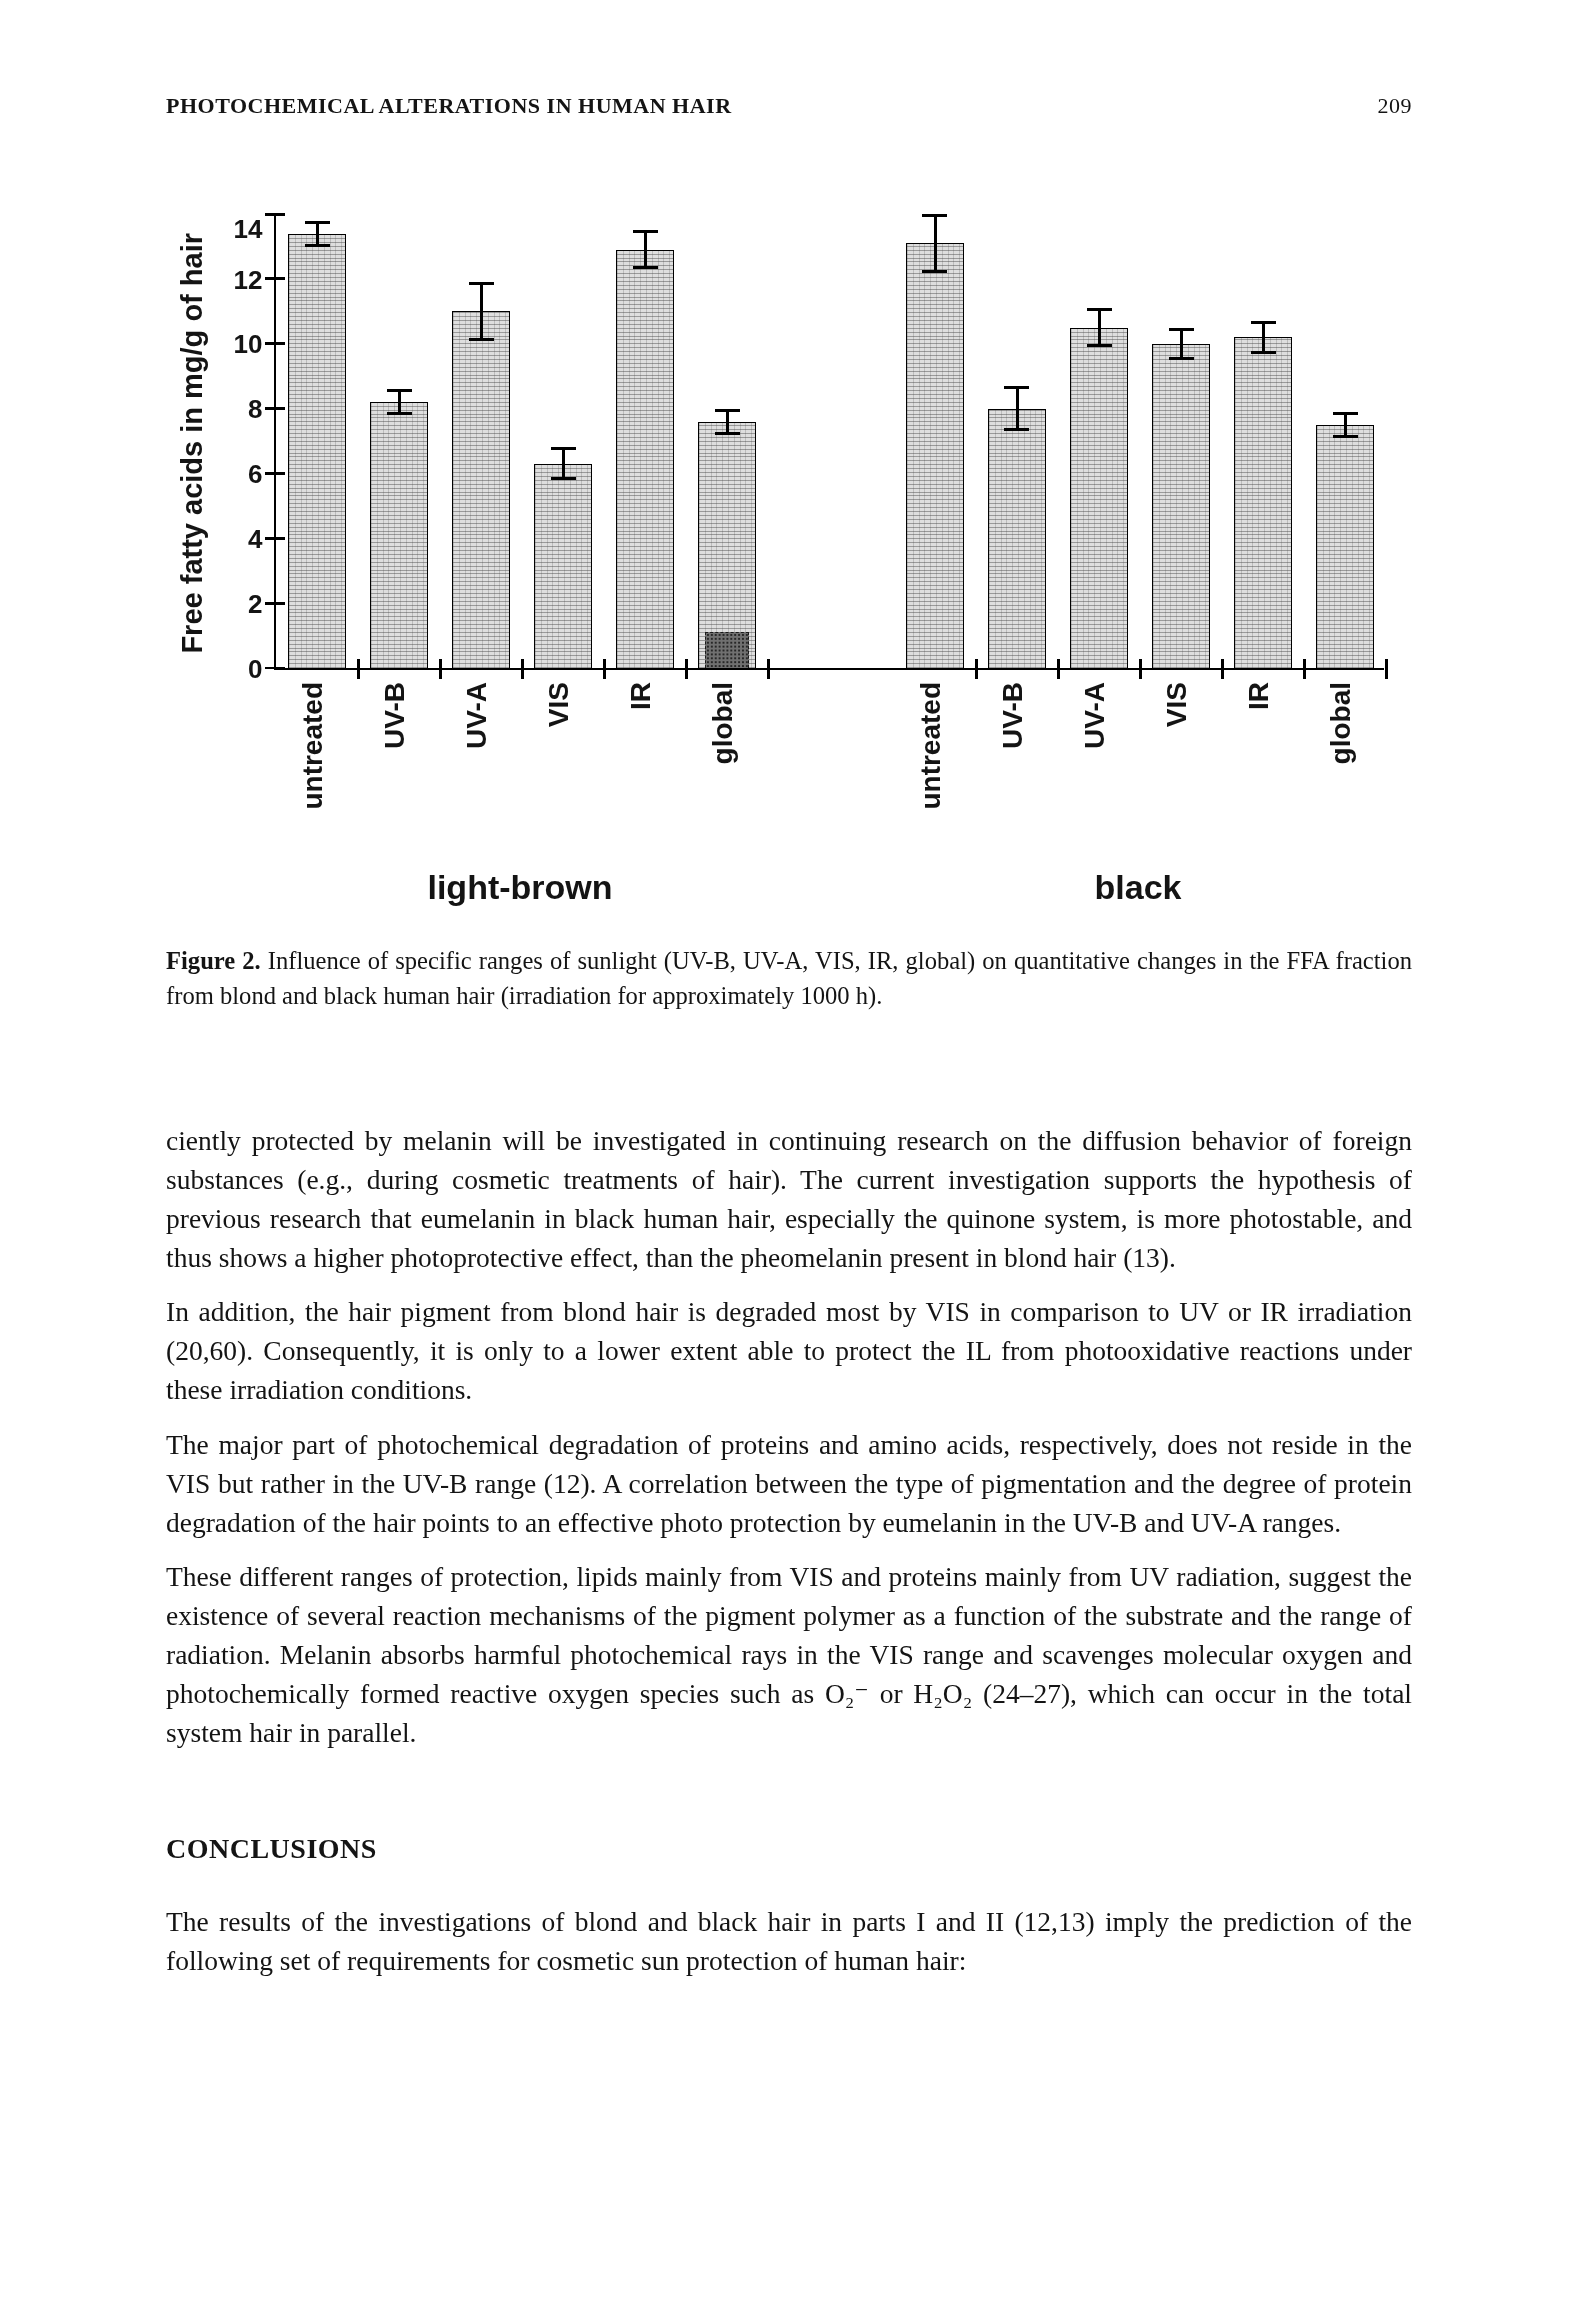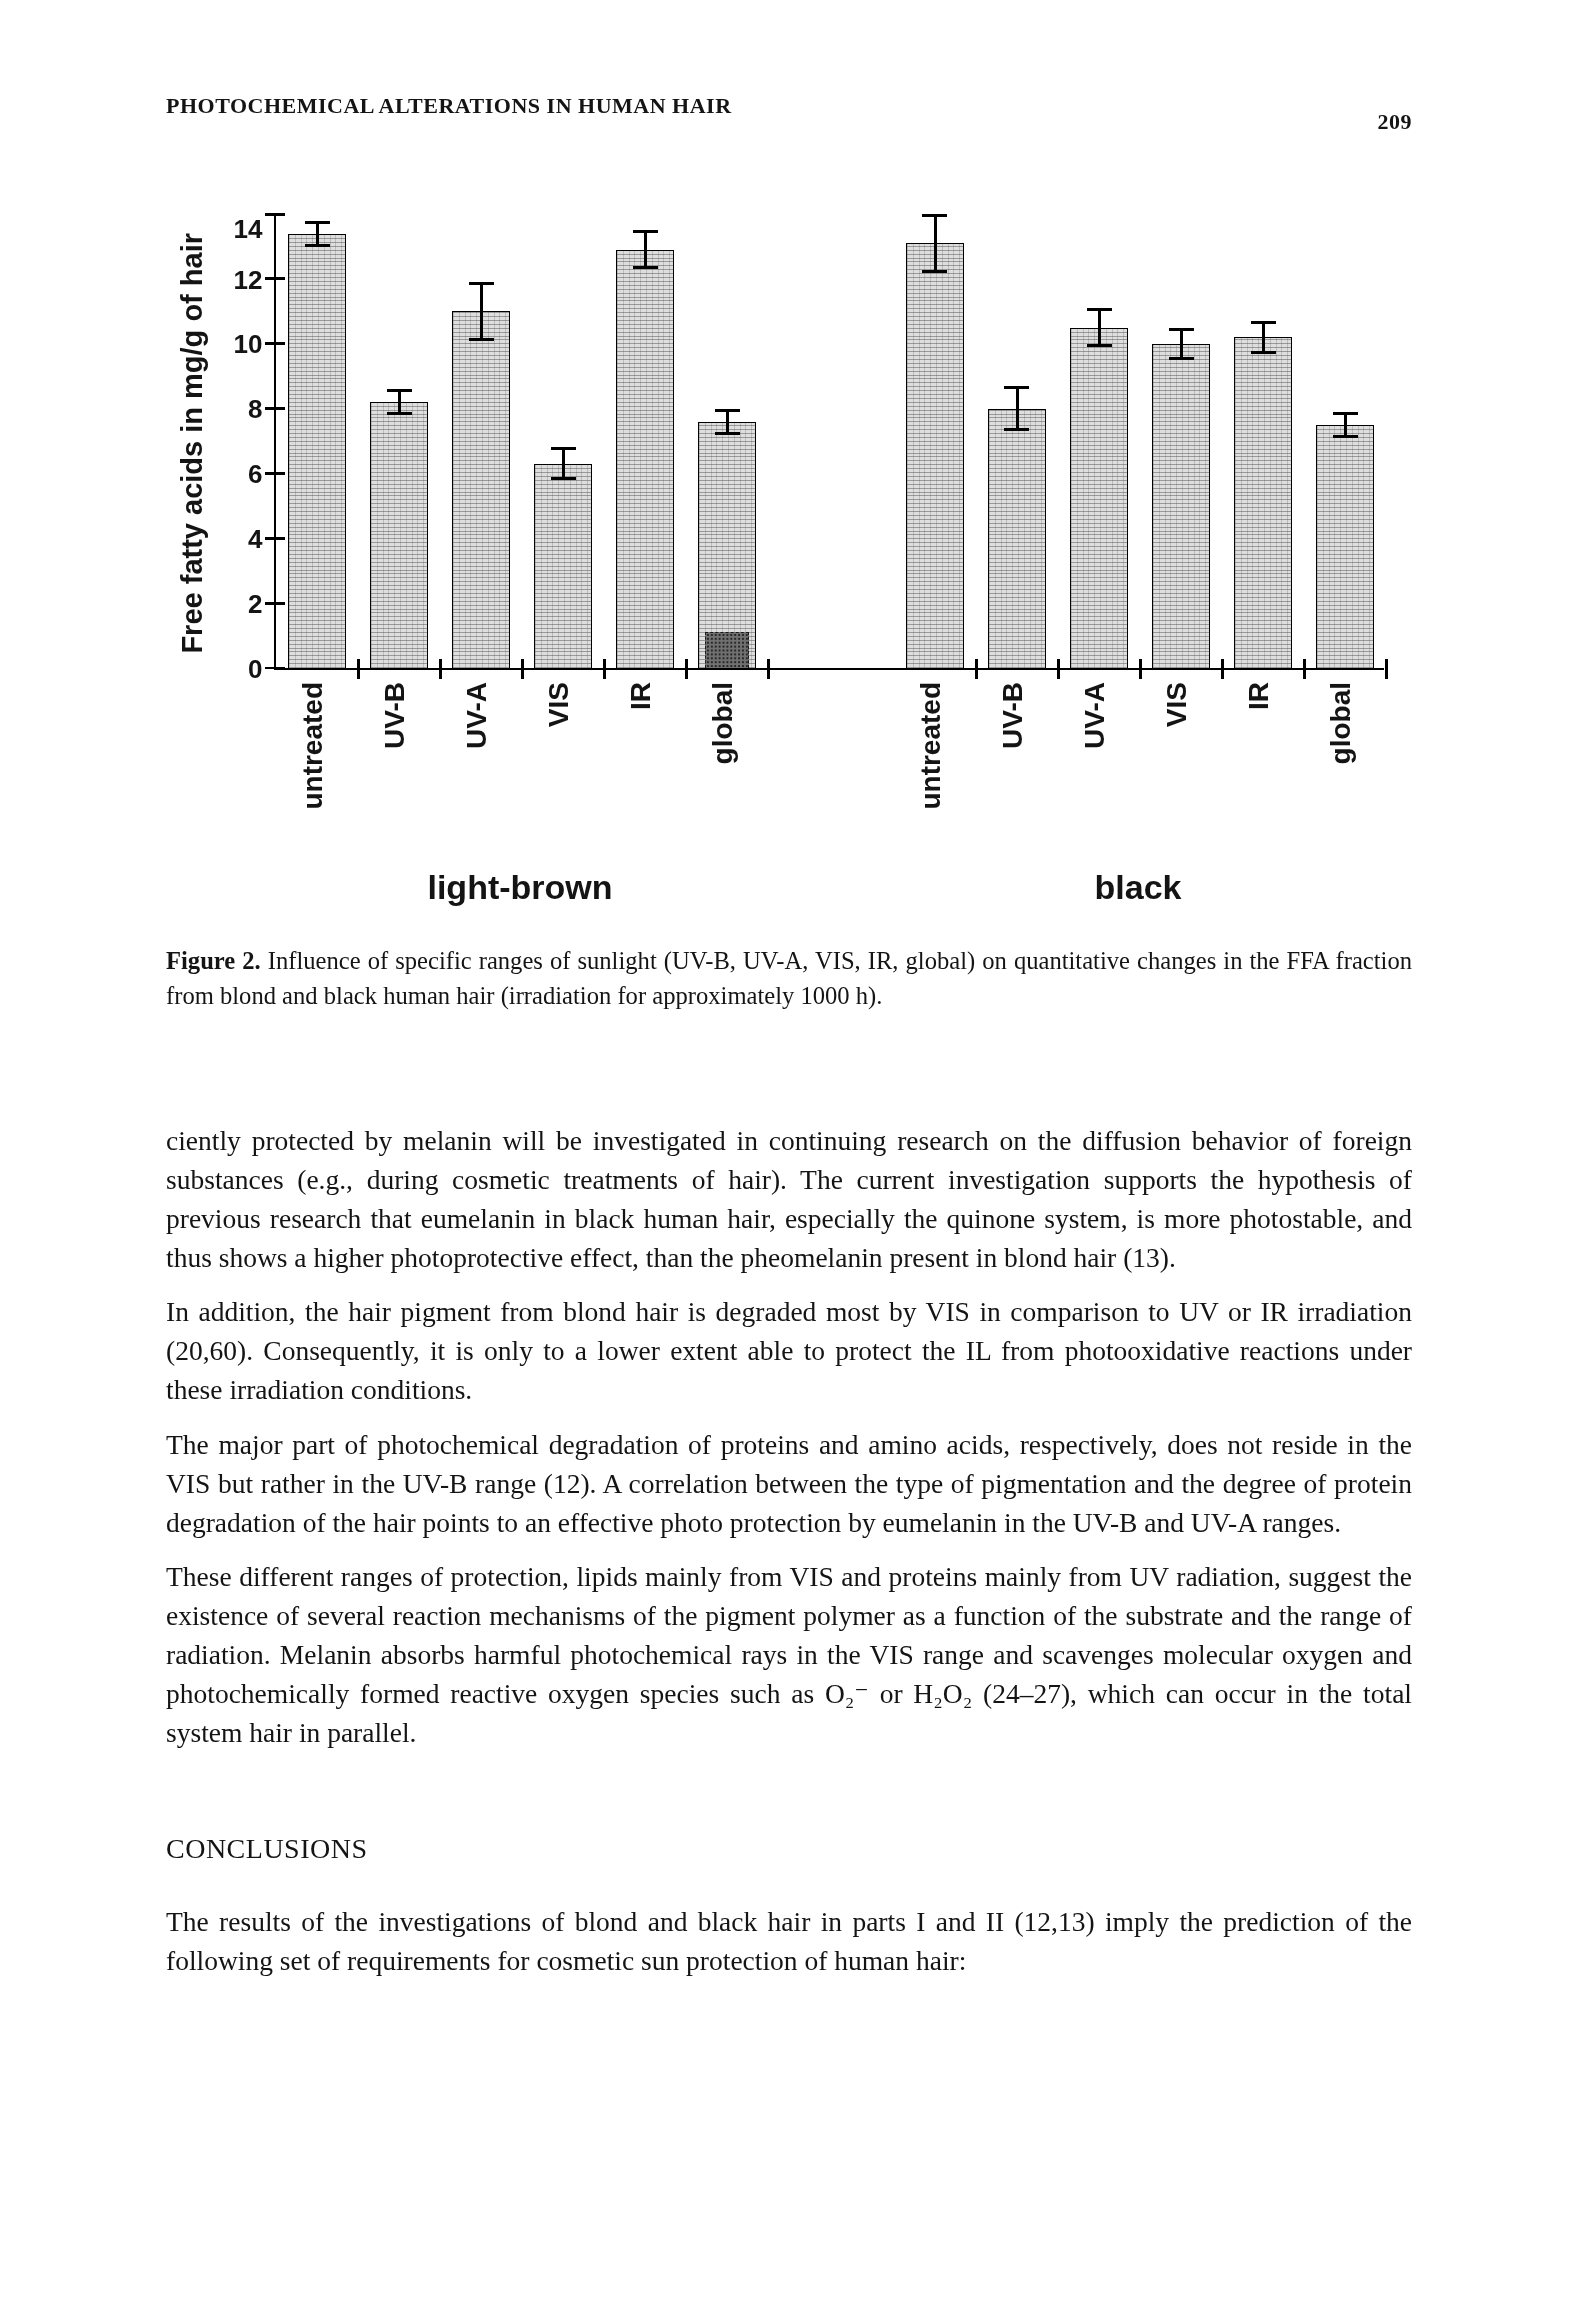--- a/index.html
+++ b/index.html
@@ -18,22 +18,22 @@
   .header {
     position: relative;
     text-align: left;
     font-weight: bold;
     font-size: 22px;
     letter-spacing: 0.5px;
   }
   .page-num {
     position: absolute;
     right: 0;
-    top: 16px;
-    font-weight: bold;
+    top: 0;
+    font-weight: normal;
     margin-left: 46px;
   }
 
   
   .chart-block { margin-top: 97px; }
   .chart-flex { display: flex; align-items: flex-start; }
   .ylabel-wrap {
     width: 52px;
     height: 454px;
     display: flex;
@@ -121,21 +121,21 @@
   .body-text { margin-top: 108px; }
   .body-text p {
     font-size: 27.5px;
     line-height: 39px;
     text-align: justify;
     margin-bottom: 15.4px;
   }
   .conclusions-heading {
     margin-top: 81px;
     font-size: 28px;
-    font-weight: normal;
+    font-weight: bold;
     letter-spacing: 0.5px;
   }
   .conclusions-para {
     margin-top: 37px;
     font-size: 27.5px;
     line-height: 39px;
     text-align: justify;
   }
 </style>
 </head>

